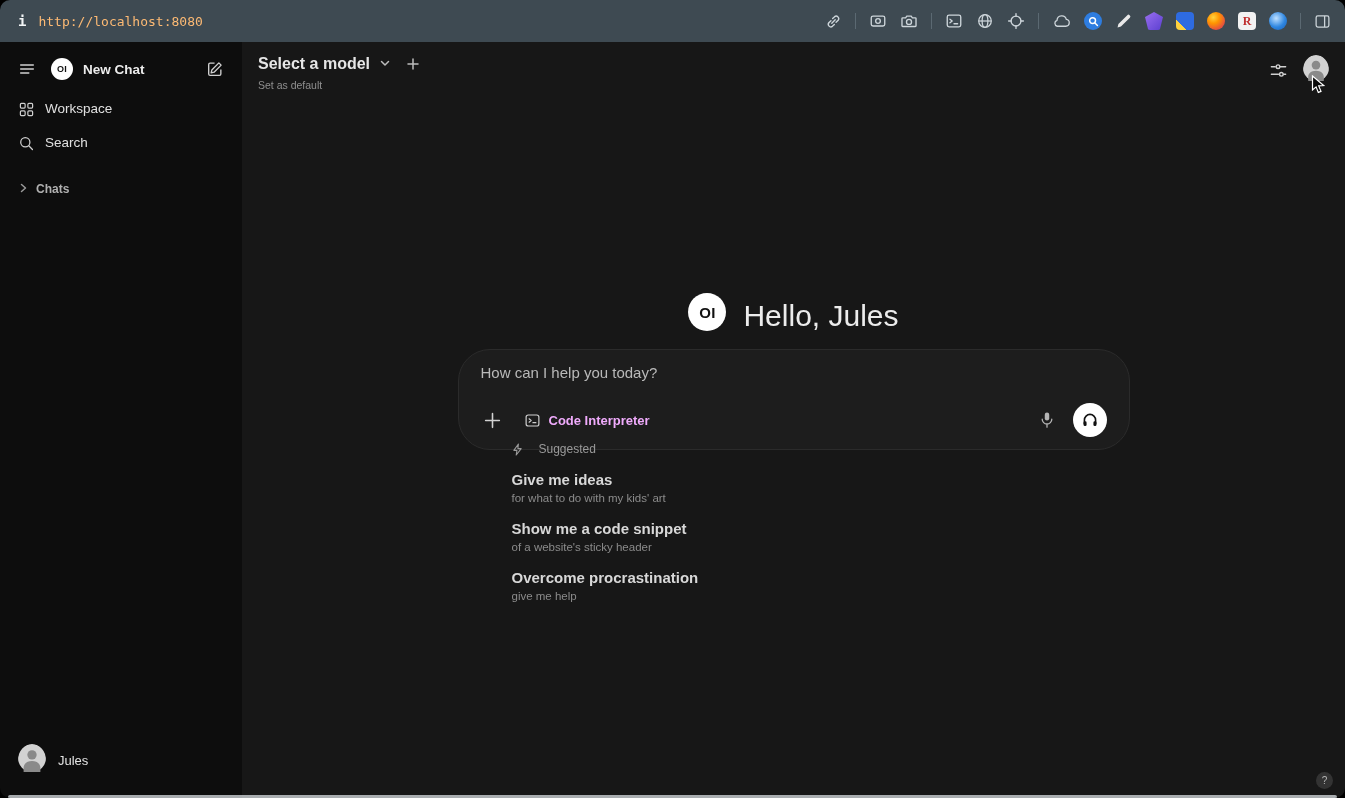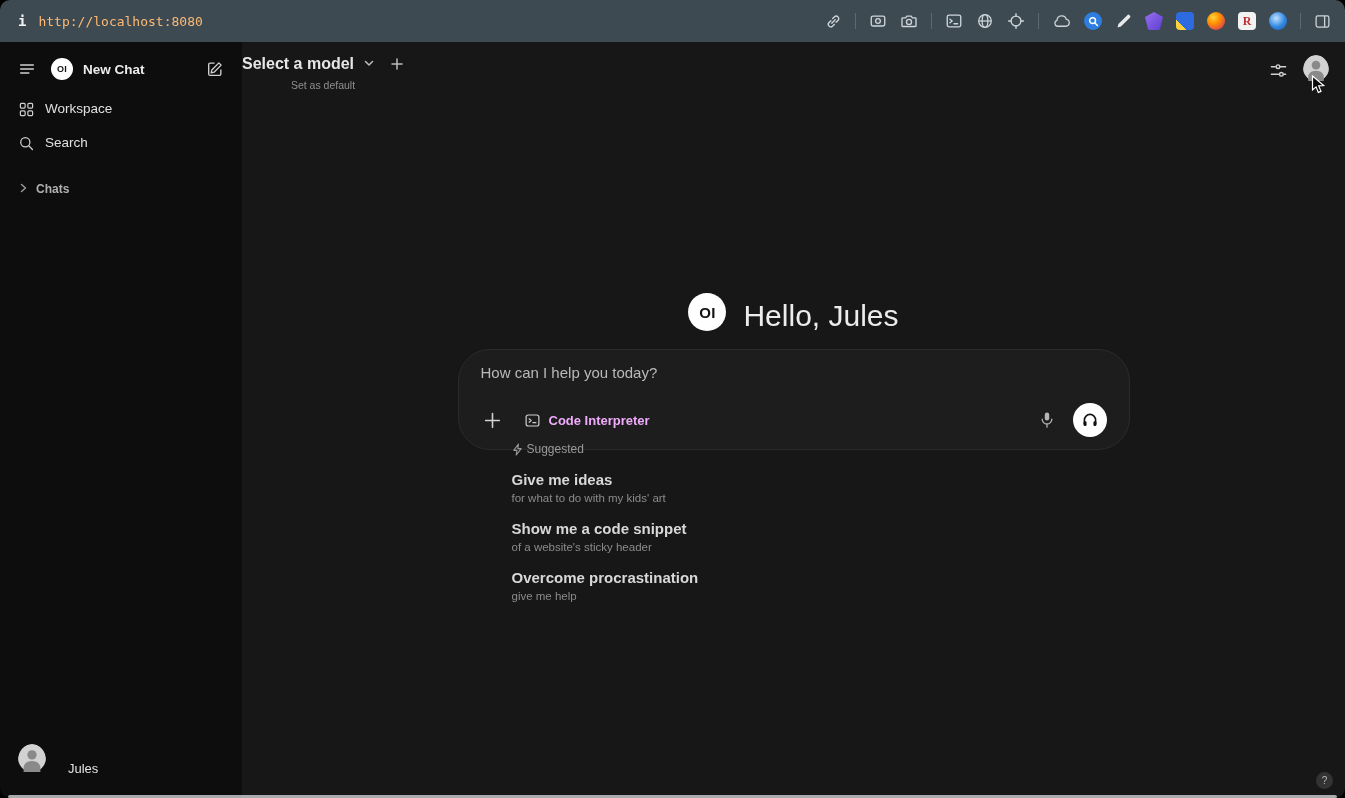--- a/index.html
+++ b/index.html
@@ -44,28 +44,28 @@
                  color:#111; font-weight:800; font-size:9px; letter-spacing:.3px;
                  display:flex; align-items:center; justify-content:center; margin-left:13px; }
   .sb-title { color:#ececec; font-size:13.5px; font-weight:700; margin-left:10px; }
   .sb-spacer { flex:1; }
   .nav-item { display:flex; align-items:flex-start; gap:10px; padding:7px 8px;
               border-radius:8px; color:#e0e0e0; font-size:13.5px; font-weight:500;
               cursor:pointer; }
   .chats-row { display:flex; align-items:center; gap:8px; padding:6px 8px;
                margin-top:14px; color:#b0b0b0; font-size:12px; font-weight:700;
                cursor:pointer; }
-  .sb-footer { margin-top:auto; display:flex; align-items:flex-end; gap:22px;
+  .sb-footer { margin-top:auto; display:flex; align-items:center; gap:12px;
                padding:8px; border-radius:10px; cursor:pointer; }
   .sb-footer .name { color:#e3e3e3; font-size:13px; font-weight:500; }
   .avatar { border-radius:50%; overflow:hidden; flex:0 0 auto; }
 
   
   .main { flex:1; position:relative; background:#171717; }
-  .main-header-left { position:absolute; top:13px; left:0;text-align:center; }
+  .main-header-left { position:absolute; top:13px; left:16px; }
   .model-row { display:flex; align-items:center; gap:9px; cursor:pointer; }
   .model-label { color:#e6e6e6; font-size:16px; font-weight:700; }
   .set-default { margin-top:6px; font-size:10.5px; color:#8f8f8f; cursor:pointer; }
   .main-header-right { position:absolute; top:13px; right:16px; display:flex;
                        gap:13px; align-items:center; }
 
   .hero { position:absolute; top:249px; left:0; right:0; display:flex;
           justify-content:center; align-items:center; gap:17px; }
   .hero-logo { width:38px; height:38px; border-radius:50%; background:#fff; color:#111;
                font-weight:800; font-size:15px; letter-spacing:.3px; display:flex;
@@ -83,21 +83,21 @@
   .ci-pill { display:flex; align-items:center; gap:8px; color:#f0abfc; font-size:13px;
              font-weight:700; padding:4px 8px; border-radius:8px; cursor:pointer;
              margin-left:12px; }
   .controls-spacer { flex:1; }
   .mic-btn { margin-right:16px; }
   .call-btn { width:34px; height:34px; border-radius:50%; background:#ffffff;
               border:none; display:flex; align-items:center; justify-content:center;
               cursor:pointer; }
 
   .suggested { position:absolute; top:400px; left:50%; margin-left:-282px; width:600px; }
-  .suggested-header { display:flex; align-items:center; gap:4px; color:#9a9a9a;
+  .suggested-header { display:flex; align-items:center; gap:16px; color:#9a9a9a;
                       font-size:12px; margin-bottom:15px; }
   .suggestion { margin-bottom:16px; cursor:pointer; }
   .suggestion .title { font-size:15px; color:#d8d8d8; font-weight:600; }
   .suggestion .subtitle { font-size:11.5px; color:#8b8b8b; margin-top:4px; }
 
   .help-btn { position:absolute; right:12px; bottom:9px; width:17px; height:17px;
               border-radius:50%; background:#333333; color:#b5b5b5; font-size:10px;
               border:none; display:flex; align-items:center; justify-content:center;
               cursor:pointer; }
 

